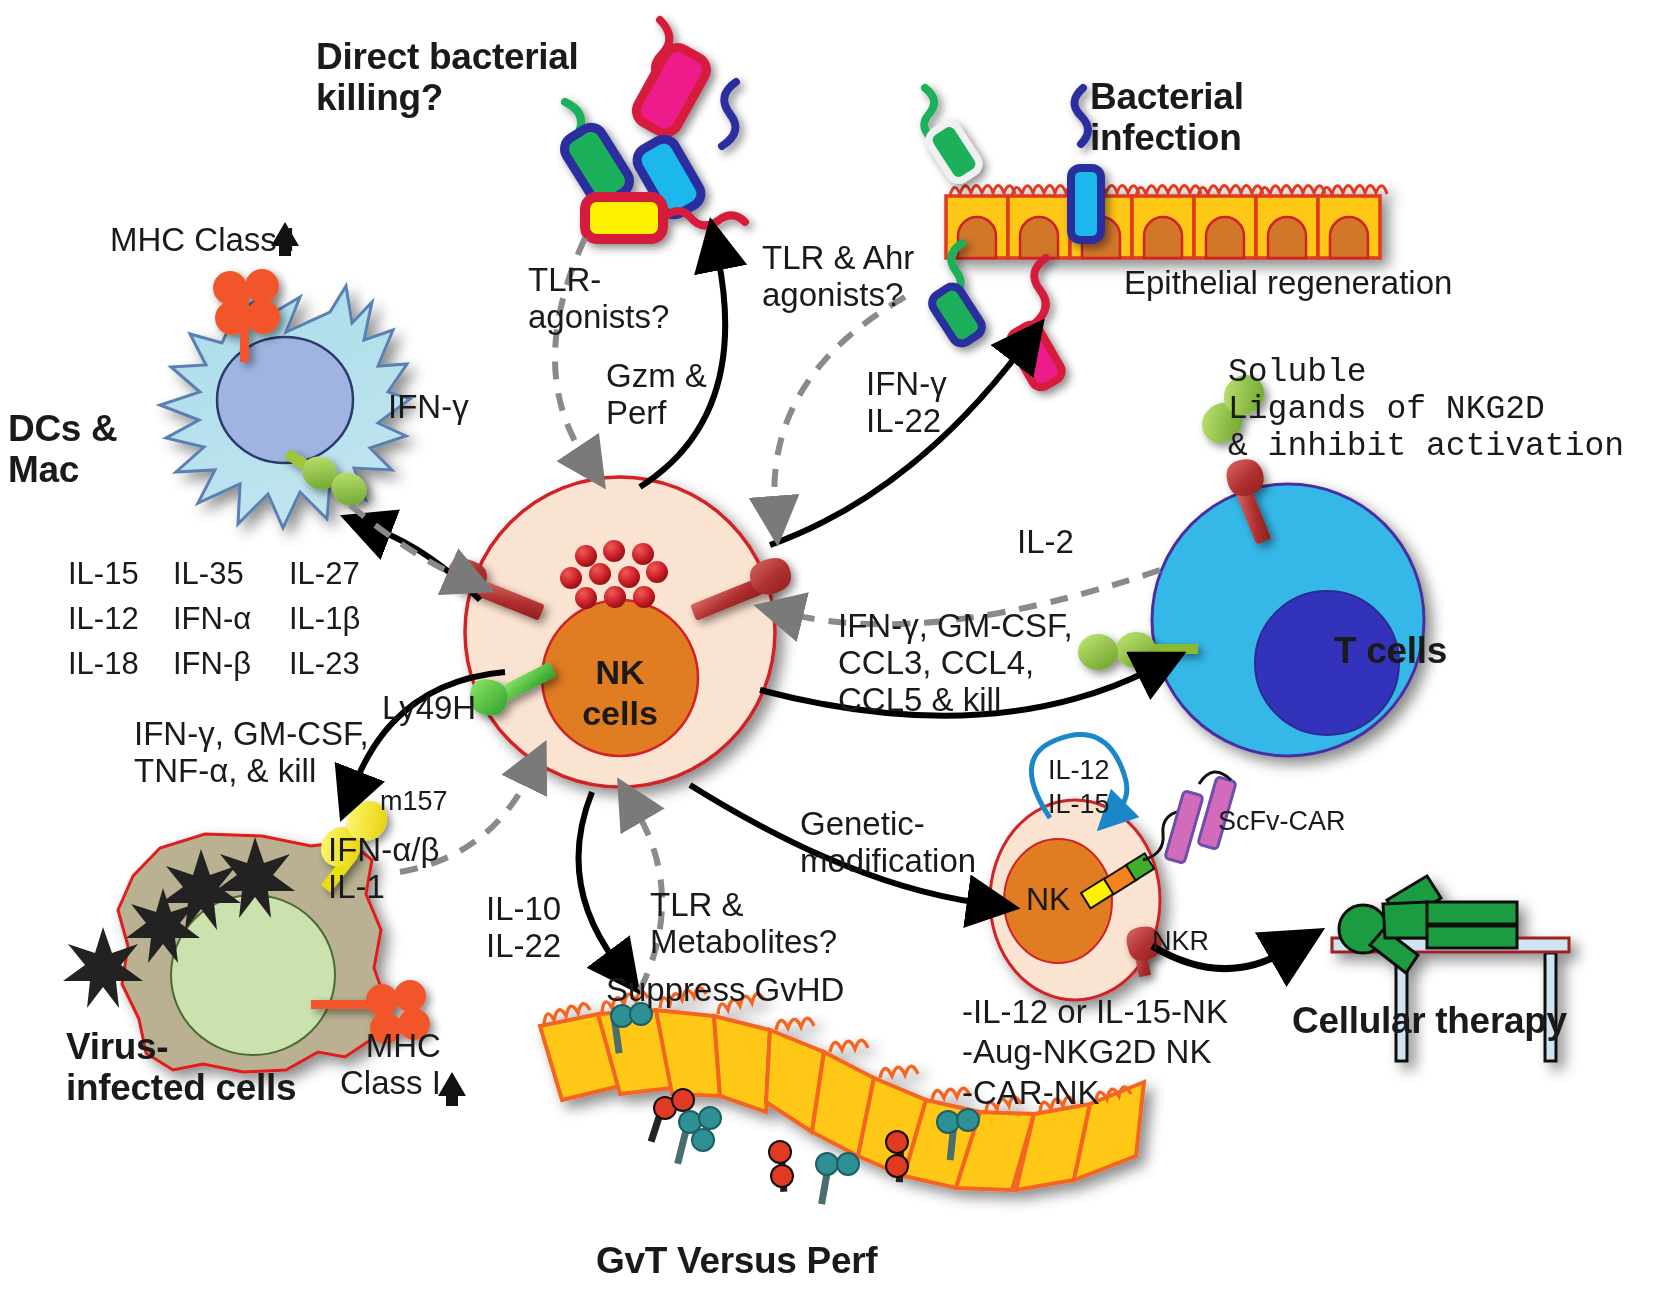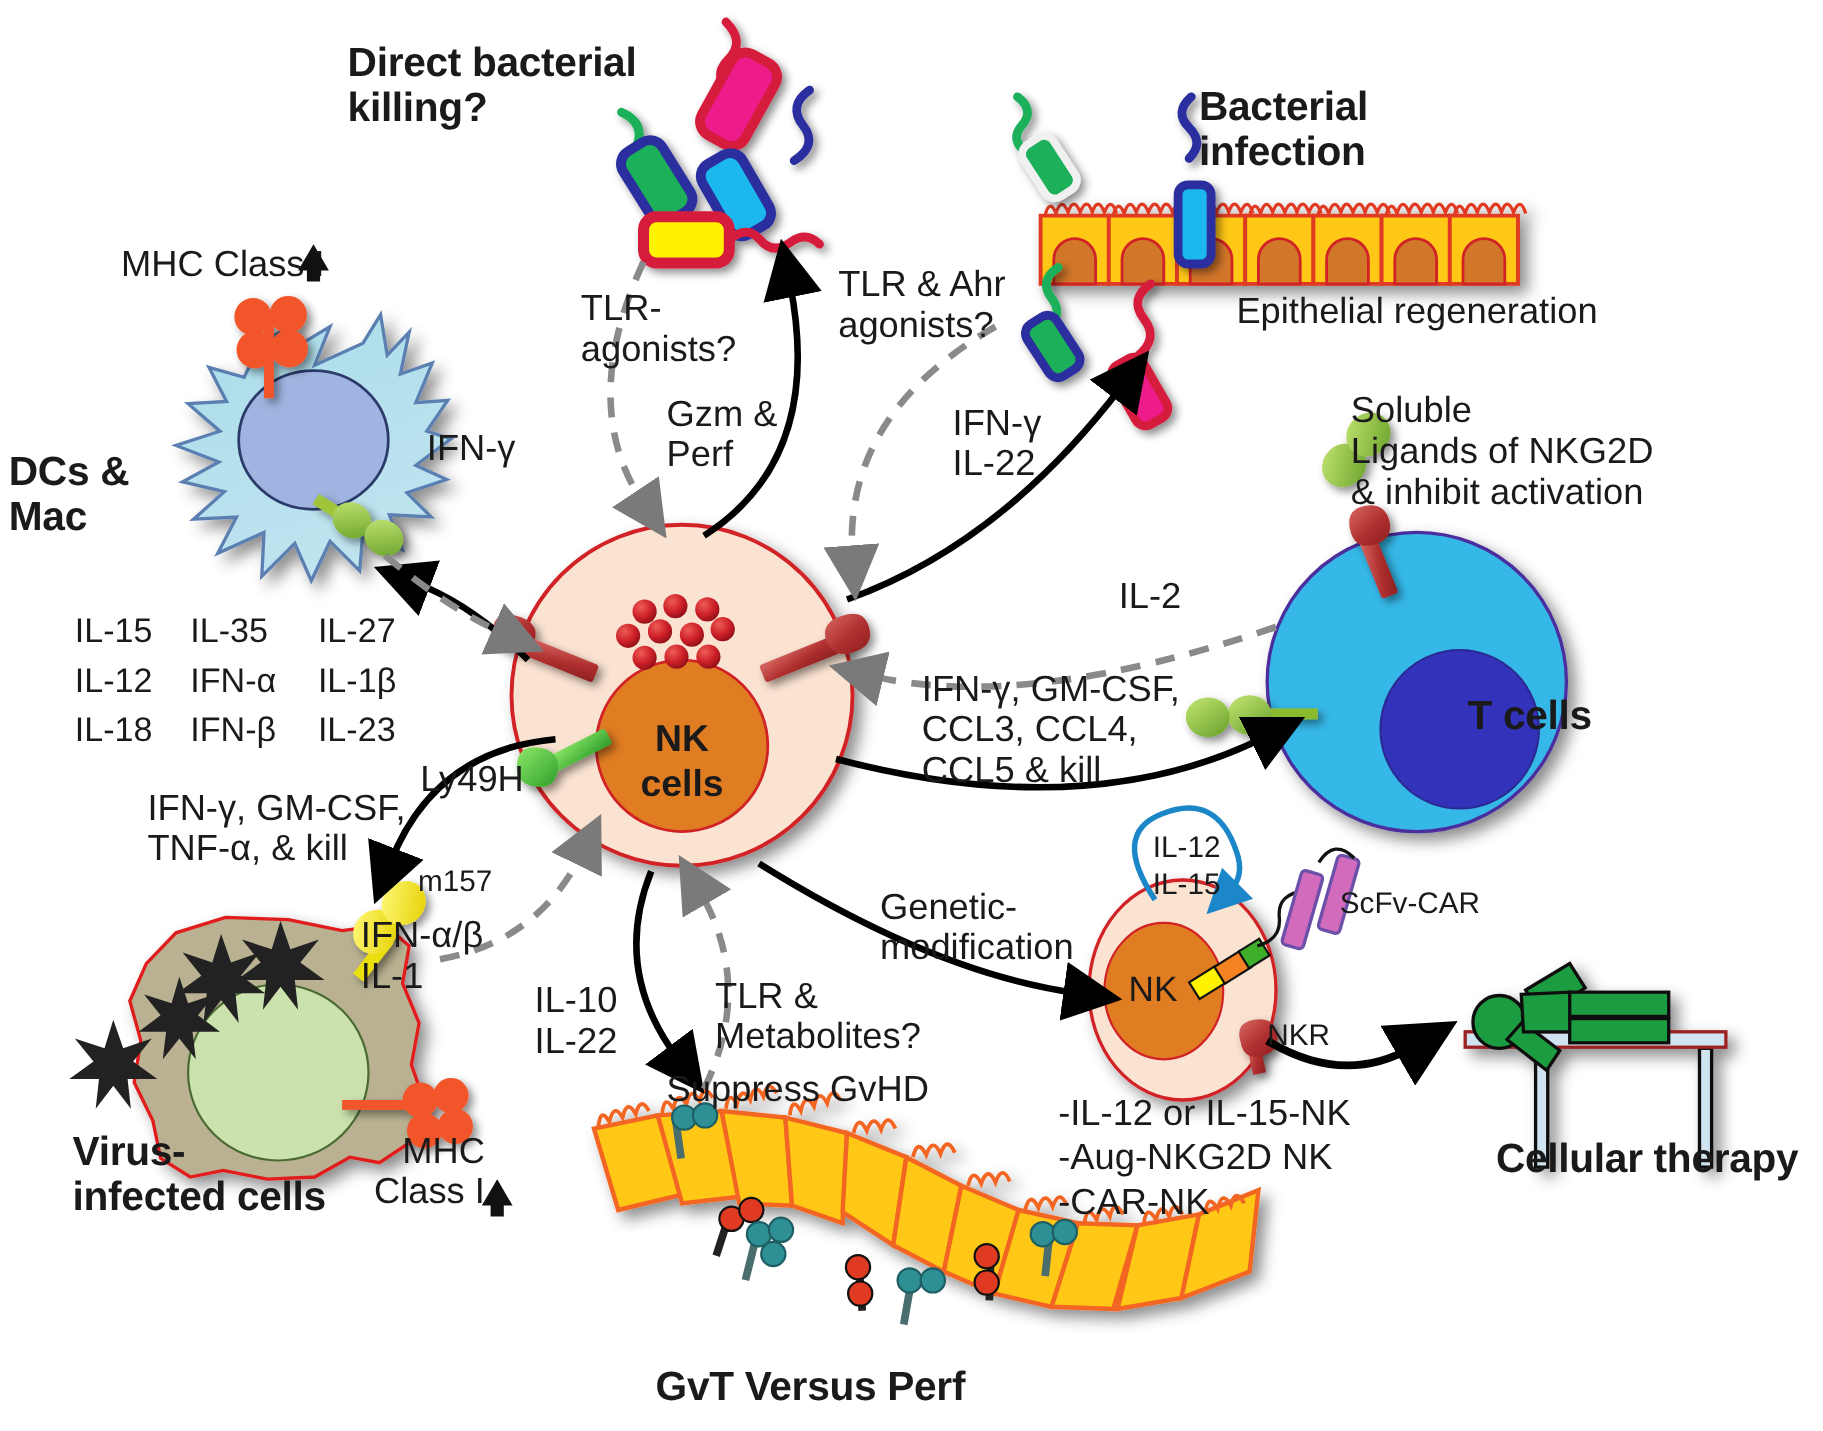--- a/index.html
+++ b/index.html
@@ -377,21 +377,21 @@
 <div class="lbl t-big" style="left:762px;top:240px;">TLR &amp; Ahr
 agonists?</div>
 
 <div class="lbl t-big" style="left:1124px;top:265px;text-align:right;">Epithelial regeneration</div>
 
 <div class="lbl t-big" style="left:388px;top:389px;">IFN-γ</div>
 
 <div class="lbl t-big" style="left:866px;top:366px;">IFN-γ
 IL-22</div>
 
-<div class="lbl t-big" style="left:1228px;top:355px;">Soluble
+<div class="lbl t-big" style="left:1228px;top:355px;font-family:Liberation Mono, monospace;">Soluble
 Ligands of NKG2D
 &amp; inhibit activation</div>
 
 <div class="lbl t-big" style="left:1017px;top:524px;">IL-2</div>
 
 <div class="lbl t-big" style="left:838px;top:608px;">IFN-γ, GM-CSF,
 CCL3, CCL4,
 CCL5 &amp; kill</div>
 
 <div class="lbl t-title" style="left:1334px;top:630px;">T cells</div>
@@ -451,15 +451,15 @@
 <div class="lbl t-sm" style="left:1218px;top:806px;">ScFv-CAR</div>
 
 <div class="lbl" style="left:1026px;top:882px;font-size:32px;">NK</div>
 
 <div class="lbl t-sm" style="left:1152px;top:926px;">NKR</div>
 
 <div class="lbl t-big" style="left:962px;top:992px;line-height:1.22;">-IL-12 or IL-15-NK
 -Aug-NKG2D NK
 -CAR-NK</div>
 
-<div class="lbl t-title" style="left:1360px;top:1000px;margin-top:32px;">Cellular therapy</div>
+<div class="lbl t-title" style="left:1292px;top:1000px;">Cellular therapy</div>
 
 </div>
 
 </body></html>

